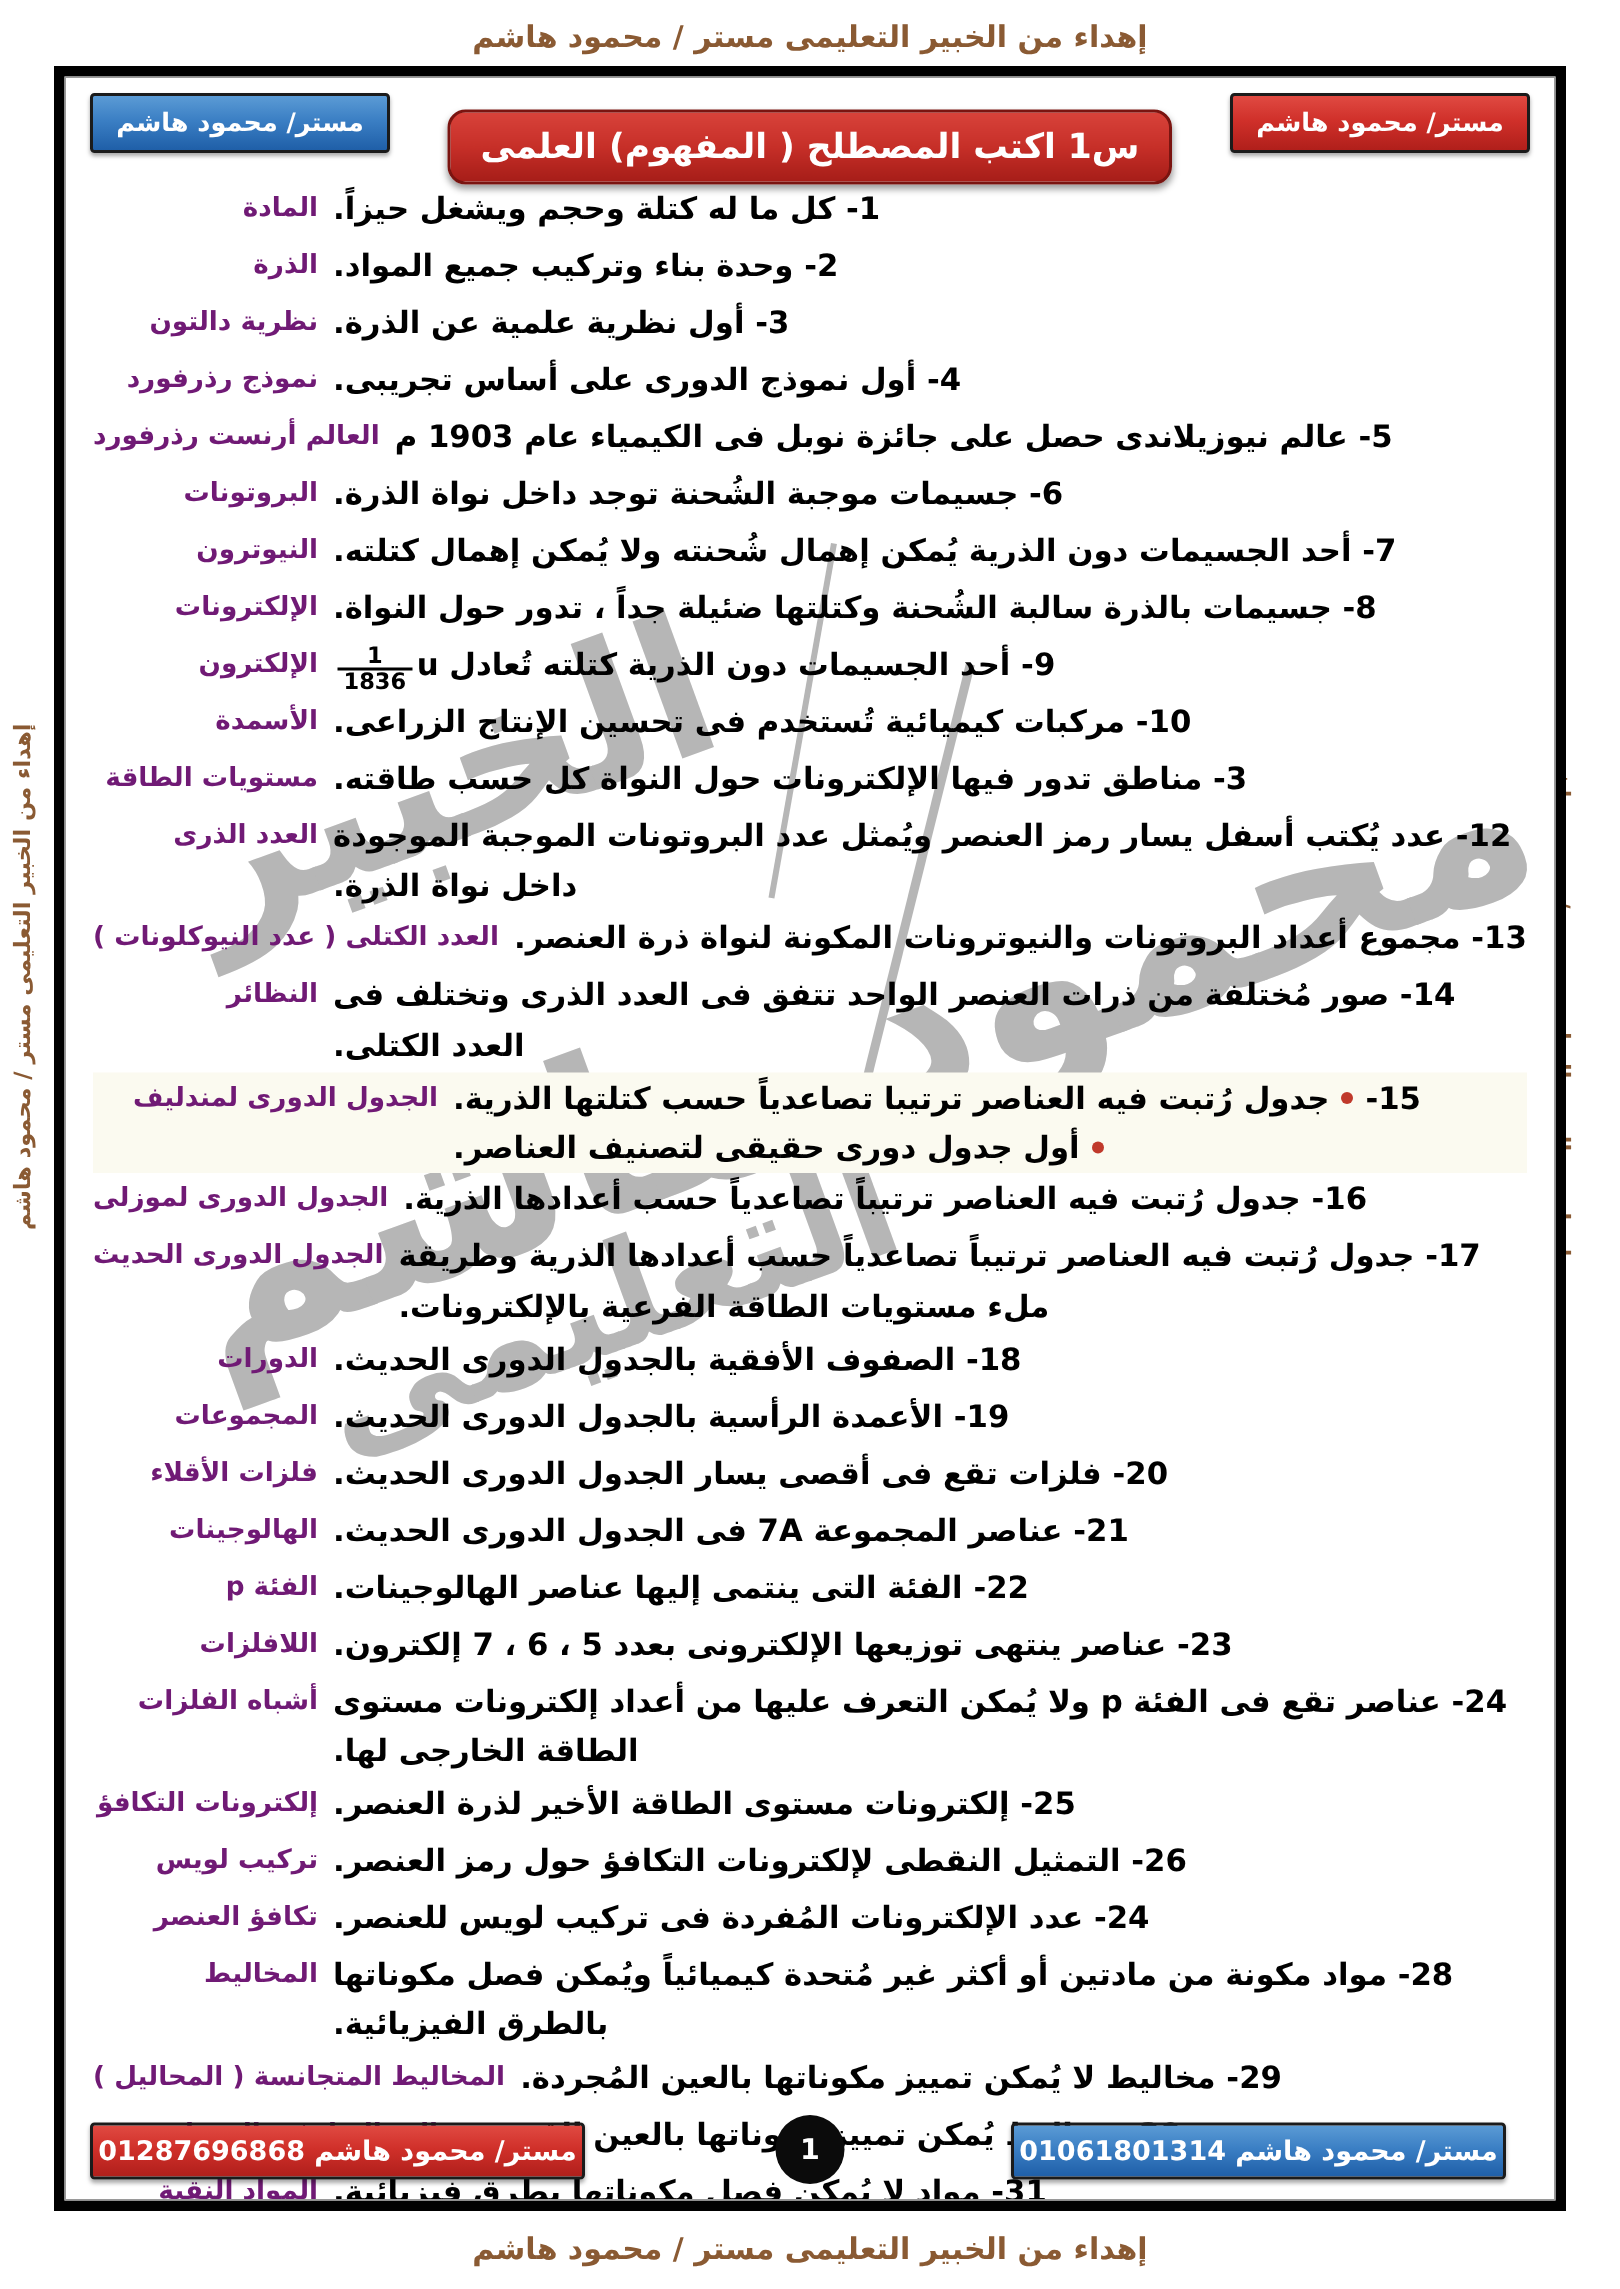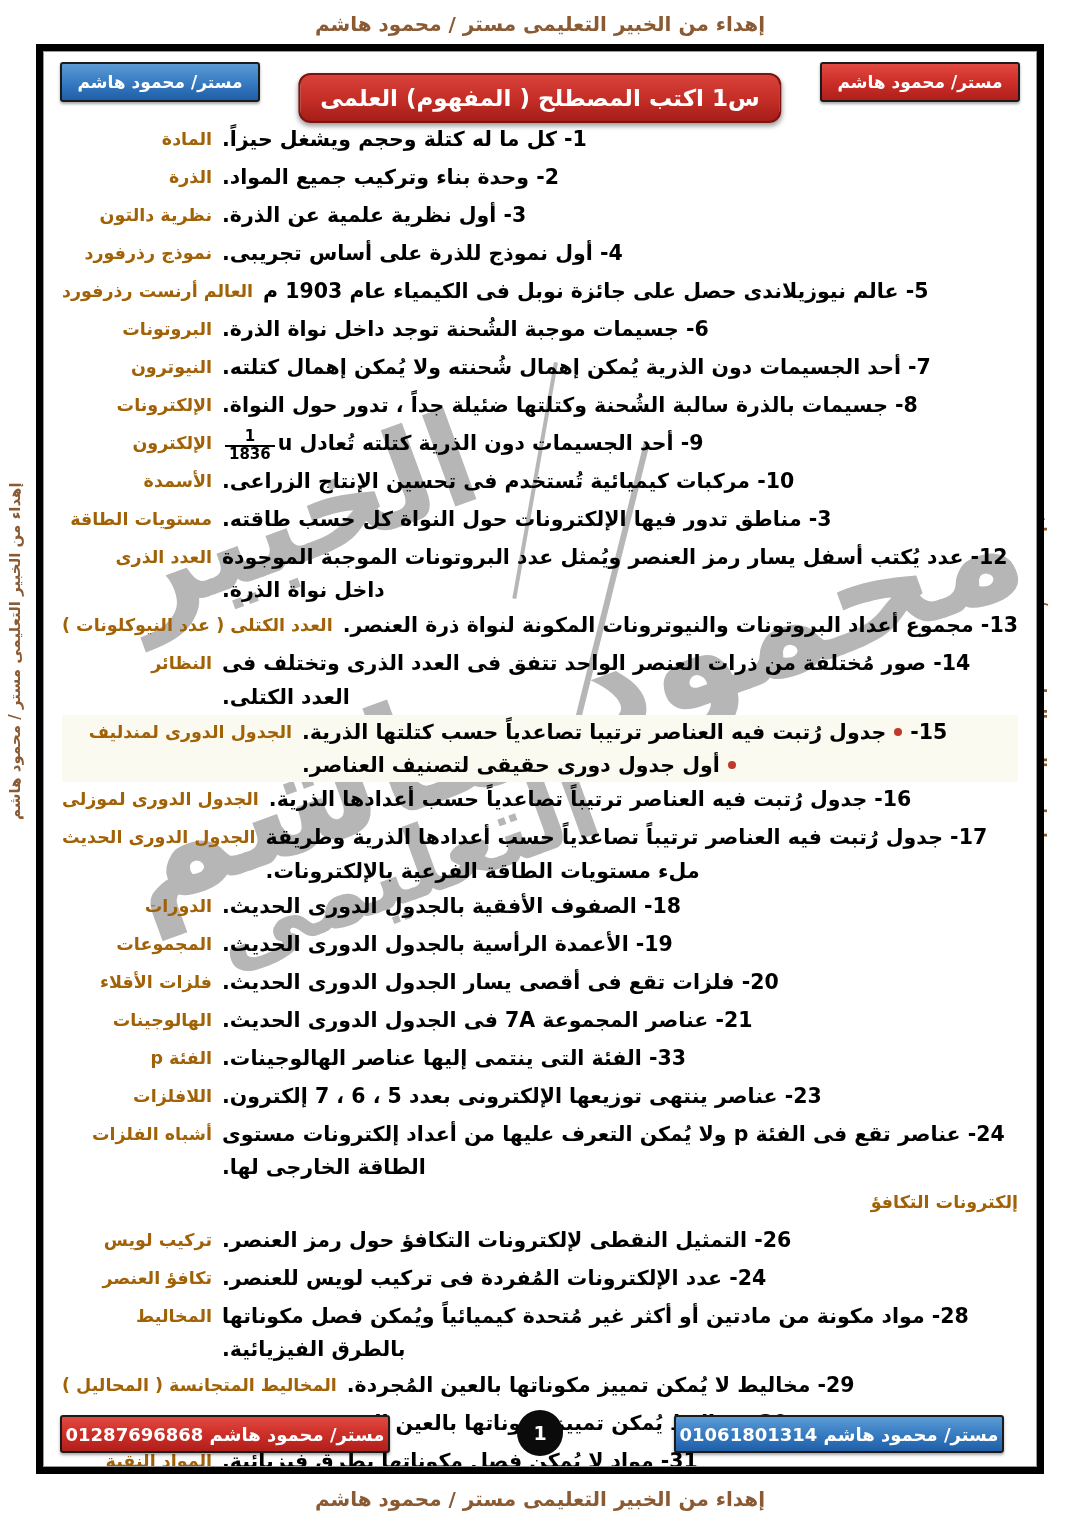--- a/index.html
+++ b/index.html
@@ -171,21 +171,21 @@
     font-size:20.5px;
     line-height:1.62;
     direction:rtl;
     font-family:"DejaVu Sans","Liberation Sans",sans-serif;
     white-space:normal;
   }
   .a-text{
     flex:0 0 auto;
     min-width:150px;
     text-align:right;
-    color:#a16207;
+    color:#701a75;
     font-weight:bold;
     font-size:17.5px;
     line-height:1.62;
     direction:rtl;
     font-family:"DejaVu Sans","Liberation Sans",sans-serif;
     white-space:nowrap;
     padding-top:2px;
   }
   .a-text.wide{min-width:230px;}
 
@@ -279,21 +279,21 @@
           </div>
           <div class="qa-row">
             <div class="q-text"><span class="num-prefix">2-</span> <span>وحدة بناء وتركيب جميع المواد.</span></div>
             <div class="a-text">الذرة</div>
           </div>
           <div class="qa-row">
             <div class="q-text"><span class="num-prefix">3-</span> <span>أول نظرية علمية عن الذرة.</span></div>
             <div class="a-text">نظرية دالتون</div>
           </div>
           <div class="qa-row">
-            <div class="q-text"><span class="num-prefix">4-</span> <span>أول نموذج للذرة على أساس تجريبى.</span></div>
+            <div class="q-text"><span class="num-prefix">4-</span> <span>أول نموذج الدورى على أساس تجريبى.</span></div>
             <div class="a-text">نموذج رذرفورد</div>
           </div>
           <div class="qa-row">
             <div class="q-text"><span class="num-prefix">5-</span> <span>عالم نيوزيلاندى حصل على جائزة نوبل فى الكيمياء عام 1903 م</span></div>
             <div class="a-text">العالم أرنست رذرفورد</div>
           </div>
           <div class="qa-row">
             <div class="q-text"><span class="num-prefix">6-</span> <span>جسيمات موجبة الشُحنة توجد داخل نواة الذرة.</span></div>
             <div class="a-text">البروتونات</div>
           </div>
@@ -366,32 +366,33 @@
           </div>
           <div class="qa-row">
             <div class="q-text"><span class="num-prefix">20-</span> <span>فلزات تقع فى أقصى يسار الجدول الدورى الحديث.</span></div>
             <div class="a-text">فلزات الأقلاء</div>
           </div>
           <div class="qa-row">
             <div class="q-text"><span class="num-prefix">21-</span> <span>عناصر المجموعة 7A فى الجدول الدورى الحديث.</span></div>
             <div class="a-text">الهالوجينات</div>
           </div>
           <div class="qa-row">
-            <div class="q-text"><span class="num-prefix">33-</span> <span>الفئة التى ينتمى إليها عناصر الهالوجينات.</span></div>
+            <div class="q-text"><span class="num-prefix">22-</span> <span>الفئة التى ينتمى إليها عناصر الهالوجينات.</span></div>
             <div class="a-text">الفئة p</div>
           </div>
           <div class="qa-row">
             <div class="q-text"><span class="num-prefix">23-</span> <span>عناصر ينتهى توزيعها الإلكترونى بعدد  5 ، 6 ، 7  إلكترون.</span></div>
             <div class="a-text">اللافلزات</div>
           </div>
           <div class="qa-row">
             <div class="q-text"><span class="num-prefix">24-</span> <span>عناصر تقع فى الفئة p ولا يُمكن التعرف عليها من أعداد إلكترونات مستوى الطاقة الخارجى لها.</span></div>
             <div class="a-text">أشباه الفلزات</div>
           </div>
           <div class="qa-row">
+            <div class="q-text"><span class="num-prefix">25-</span> <span>إلكترونات مستوى الطاقة الأخير لذرة العنصر.</span></div>
             <div class="a-text">إلكترونات التكافؤ</div>
           </div>
           <div class="qa-row">
             <div class="q-text"><span class="num-prefix">26-</span> <span>التمثيل النقطى لإلكترونات التكافؤ حول رمز العنصر.</span></div>
             <div class="a-text">تركيب لويس</div>
           </div>
           <div class="qa-row">
             <div class="q-text"><span class="num-prefix">24-</span> <span>عدد الإلكترونات المُفردة فى تركيب لويس للعنصر.</span></div>
             <div class="a-text">تكافؤ العنصر</div>
           </div>

